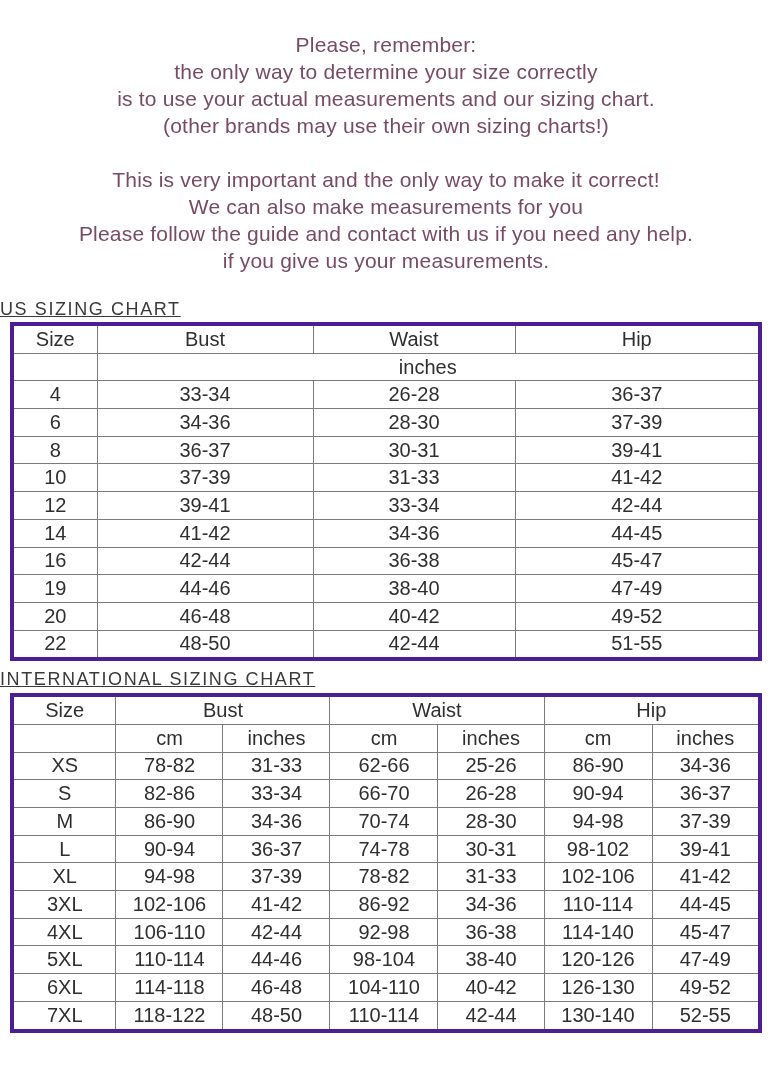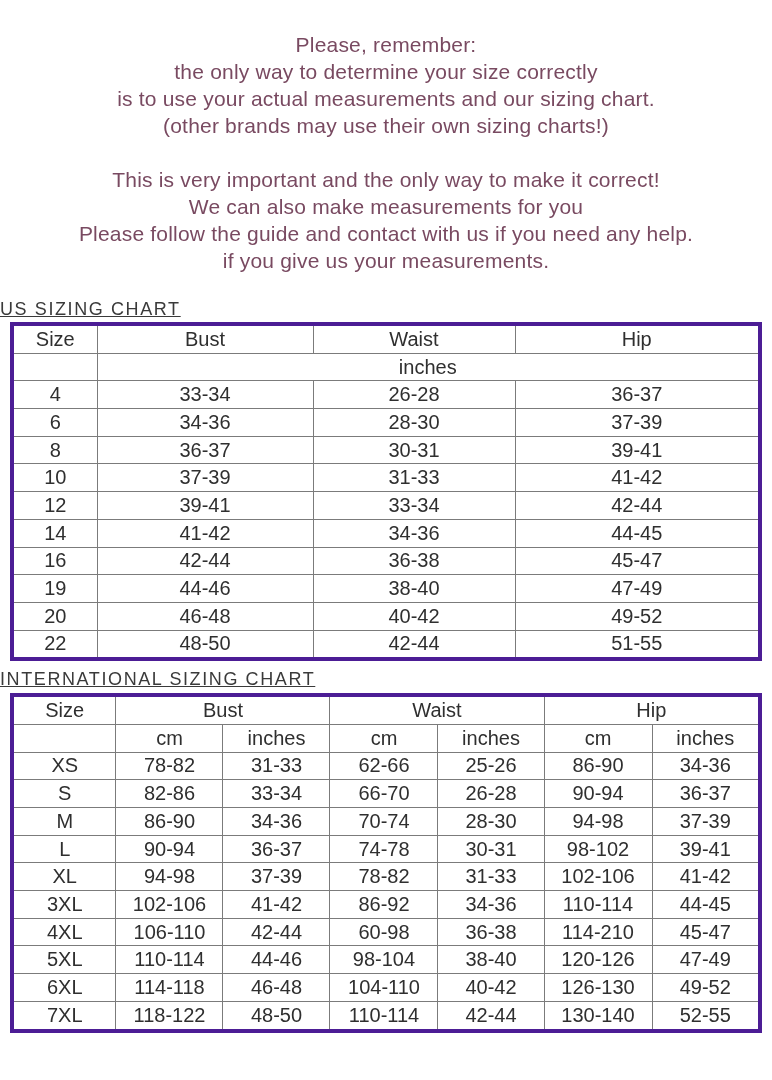--- a/index.html
+++ b/index.html
@@ -249,23 +249,23 @@
           <td>41-42</td>
           <td>86-92</td>
           <td>34-36</td>
           <td>110-114</td>
           <td>44-45</td>
         </tr>
         <tr>
           <td>4XL</td>
           <td>106-110</td>
           <td>42-44</td>
-          <td>60-98</td>
+          <td>92-98</td>
           <td>36-38</td>
-          <td>114-210</td>
+          <td>114-140</td>
           <td>45-47</td>
         </tr>
         <tr>
           <td>5XL</td>
           <td>110-114</td>
           <td>44-46</td>
           <td>98-104</td>
           <td>38-40</td>
           <td>120-126</td>
           <td>47-49</td>

